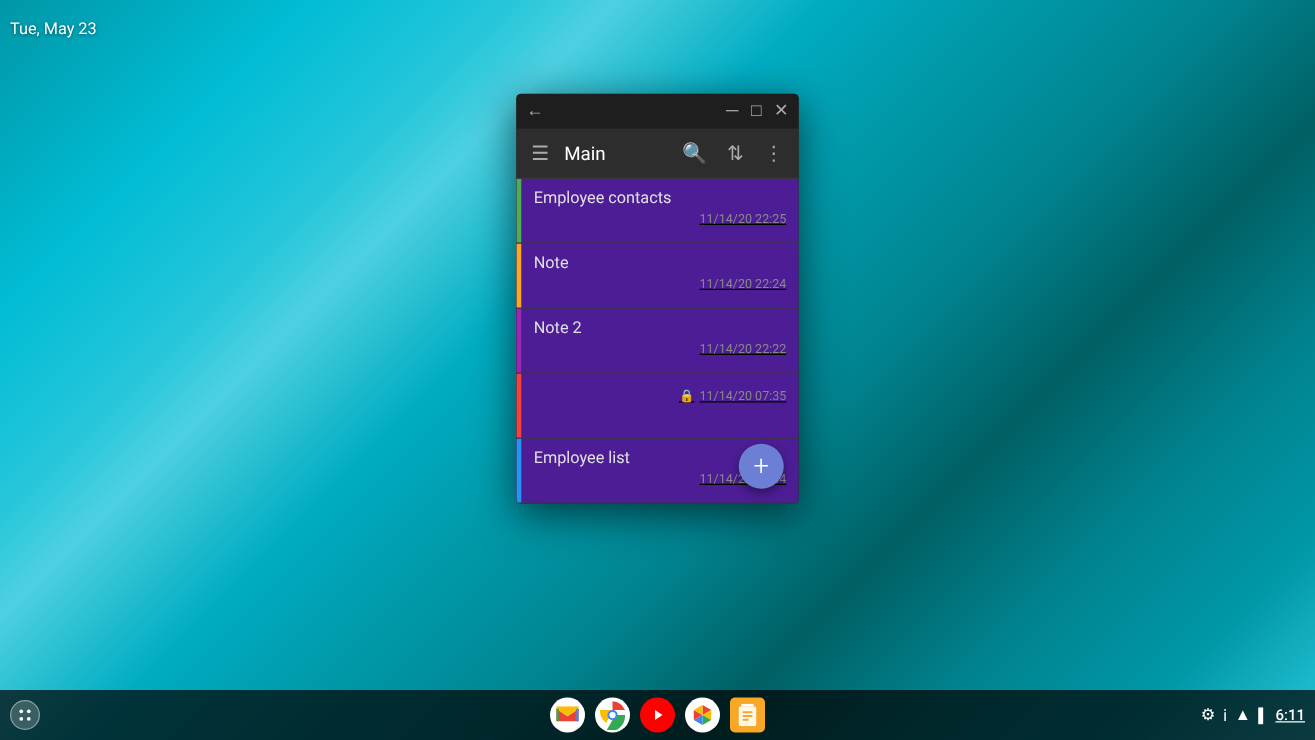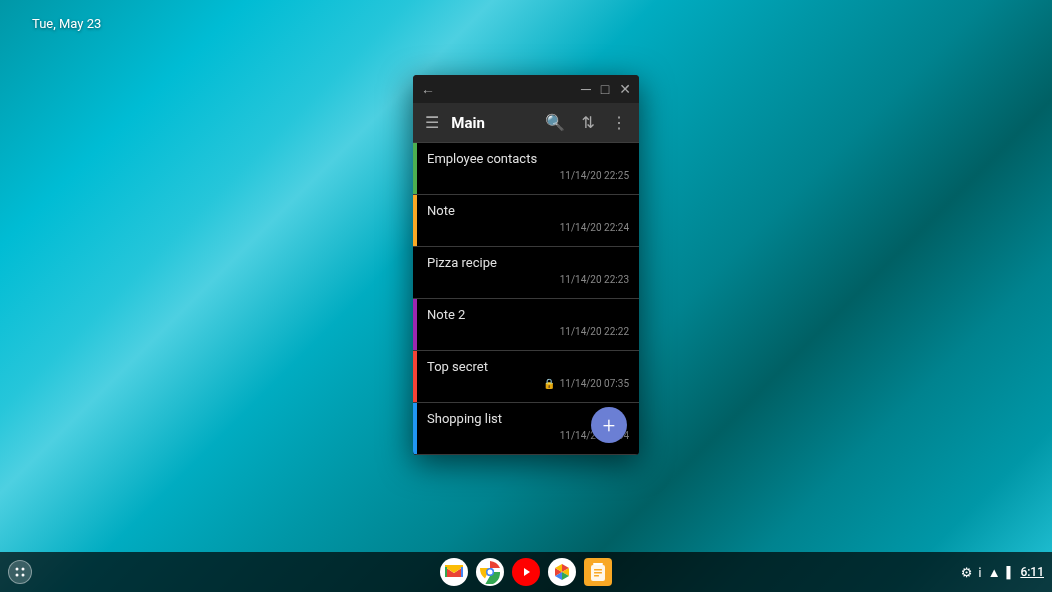--- a/index.html
+++ b/index.html
@@ -76,21 +76,21 @@
       display: flex;
       align-items: center;
       justify-content: center;
       cursor: pointer;
     }
 
     
     .desktop-datetime {
       position: absolute;
       top: 16px;
-      left: 32px;
+      left: 8px;
       color: white;
       font-size: 13px;
       font-weight: 400;
       text-shadow: 0 1px 3px rgba(0,0,0,0.5);
       z-index: 10;
     }
 
     
     .app-window {
       position: absolute;
@@ -137,42 +137,42 @@
       display: flex;
       align-items: center;
       padding: 0 8px;
       gap: 8px;
       border-bottom: 1px solid #3d3d3d;
     }
 
     .app-title {
       color: white;
       font-size: 15px;
-      font-weight: 700;
+      font-weight: 400;
       flex: 1;
     }
 
     .header-icon {
       color: #aaa;
       font-size: 16px;
       cursor: pointer;
       padding: 2px 4px;
     }
 
     .notes-list {
       overflow-y: auto;
       max-height: 360px;
     }
 
     .note-item {
       display: flex;
       align-items: stretch;
       border-bottom: 1px solid #3a3a3a;
       cursor: pointer;
-      background: #000000;
+      background: #4c1d95;
       min-height: 52px;
       position: relative;
     }
 
     .note-color-bar {
       width: 4px;
       min-height: 100%;
       flex-shrink: 0;
     }
 
@@ -190,20 +190,21 @@
       overflow: hidden;
       text-overflow: ellipsis;
     }
 
     .note-meta {
       display: flex;
       justify-content: flex-end;
       align-items: center;
       margin-top: 4px;
       gap: 4px;
+      text-decoration: underline;
     }
 
     .note-date {
       color: #888;
       font-size: 10px;
     }
 
     .note-lock-icon {
       color: #888;
       font-size: 11px;
@@ -293,51 +294,41 @@
         <div class="note-item">
           <div class="note-color-bar" style="background: rgb(249, 168, 37);"></div>
           <div class="note-content">
             <div class="note-title">Note</div>
             <div class="note-meta">
               <span class="note-date">11/14/20  22:24</span>
             </div>
           </div>
         </div>
         <div class="note-item">
-          <div class="note-color-bar" style="background: transparent;"></div>
-          <div class="note-content">
-            <div class="note-title">Pizza recipe</div>
-            <div class="note-meta">
-              <span class="note-date">11/14/20  22:23</span>
-            </div>
-          </div>
-        </div>
-        <div class="note-item">
           <div class="note-color-bar" style="background: rgb(156, 39, 176);"></div>
           <div class="note-content">
             <div class="note-title">Note 2</div>
             <div class="note-meta">
               <span class="note-date">11/14/20  22:22</span>
             </div>
           </div>
         </div>
         <div class="note-item">
           <div class="note-color-bar" style="background: rgb(244, 67, 54);"></div>
           <div class="note-content">
-            <div class="note-title">Top secret</div>
             <div class="note-meta">
               <span class="note-lock-icon" style="font-size: 10px;">🔒</span>
               <span class="note-date">11/14/20  07:35</span>
             </div>
           </div>
         </div>
         <div class="note-item">
           <div class="note-color-bar" style="background: rgb(33, 150, 243);"></div>
           <div class="note-content">
-            <div class="note-title">Shopping list</div>
+            <div class="note-title">Employee list</div>
             <div class="note-meta">
               <span class="note-date">11/14/20  22:34</span>
             </div>
           </div>
         </div>
       </div>
 
     <div class="fab">+</div>
   </div>
 </div>

